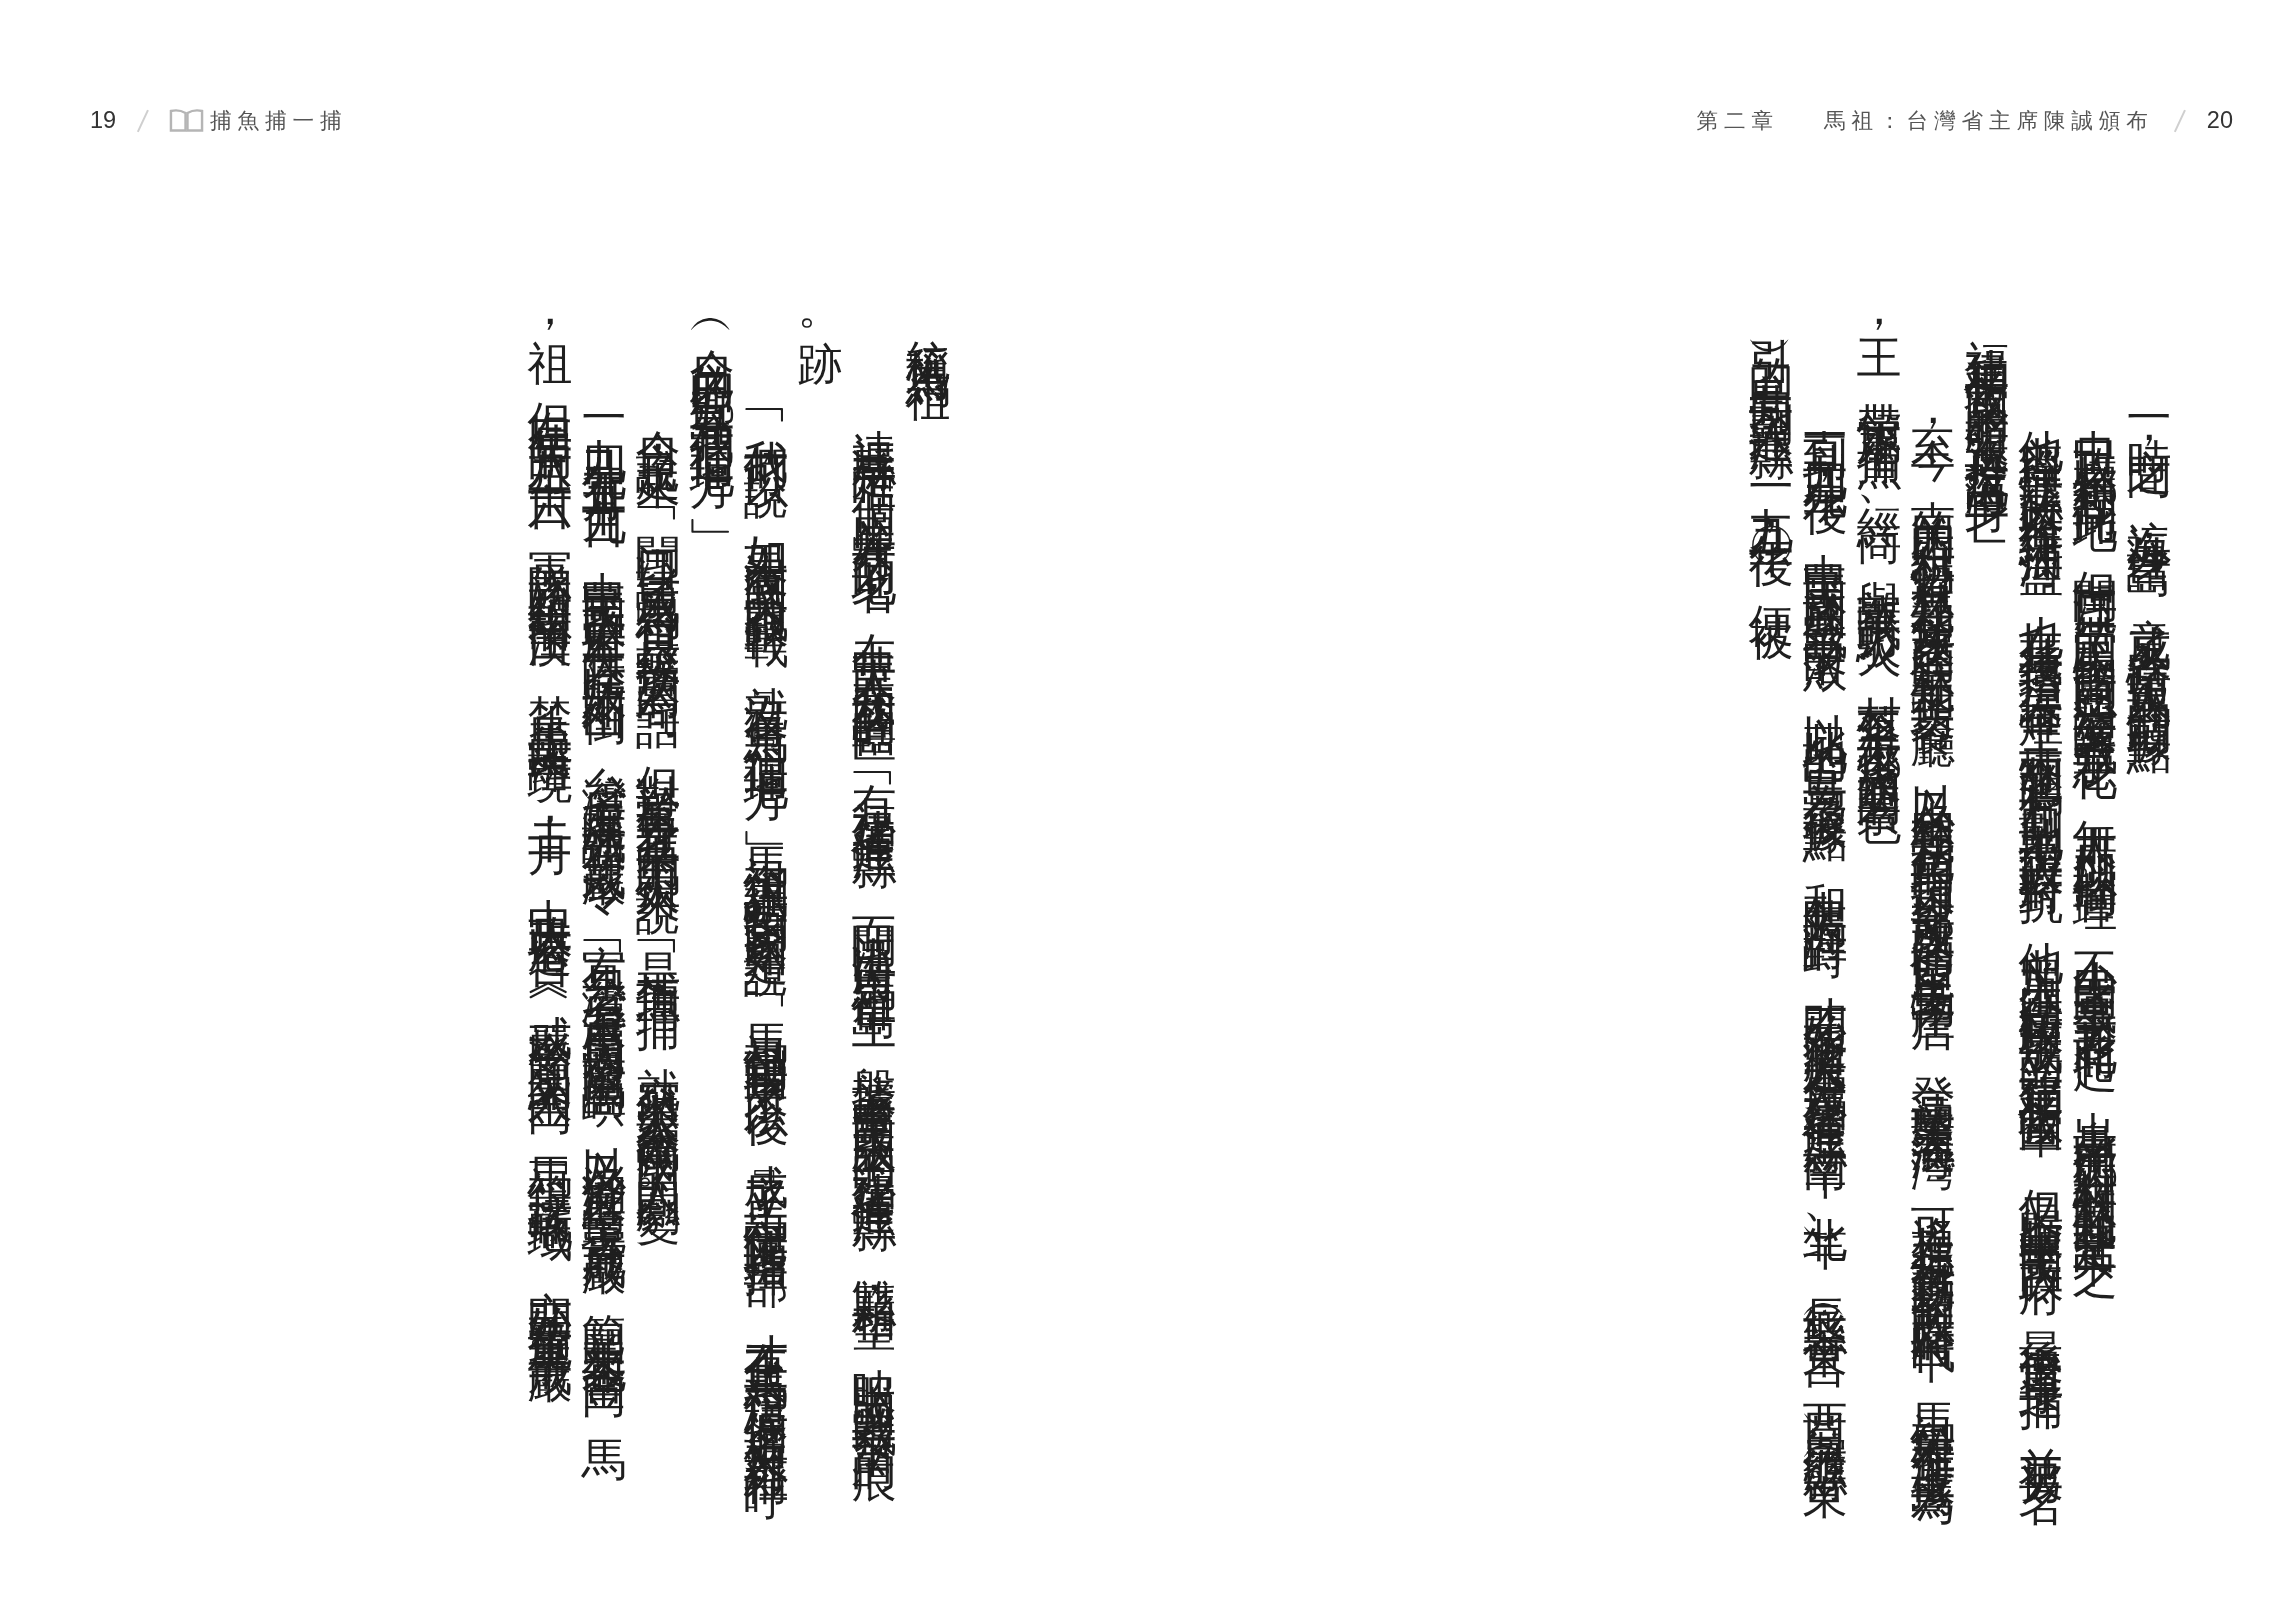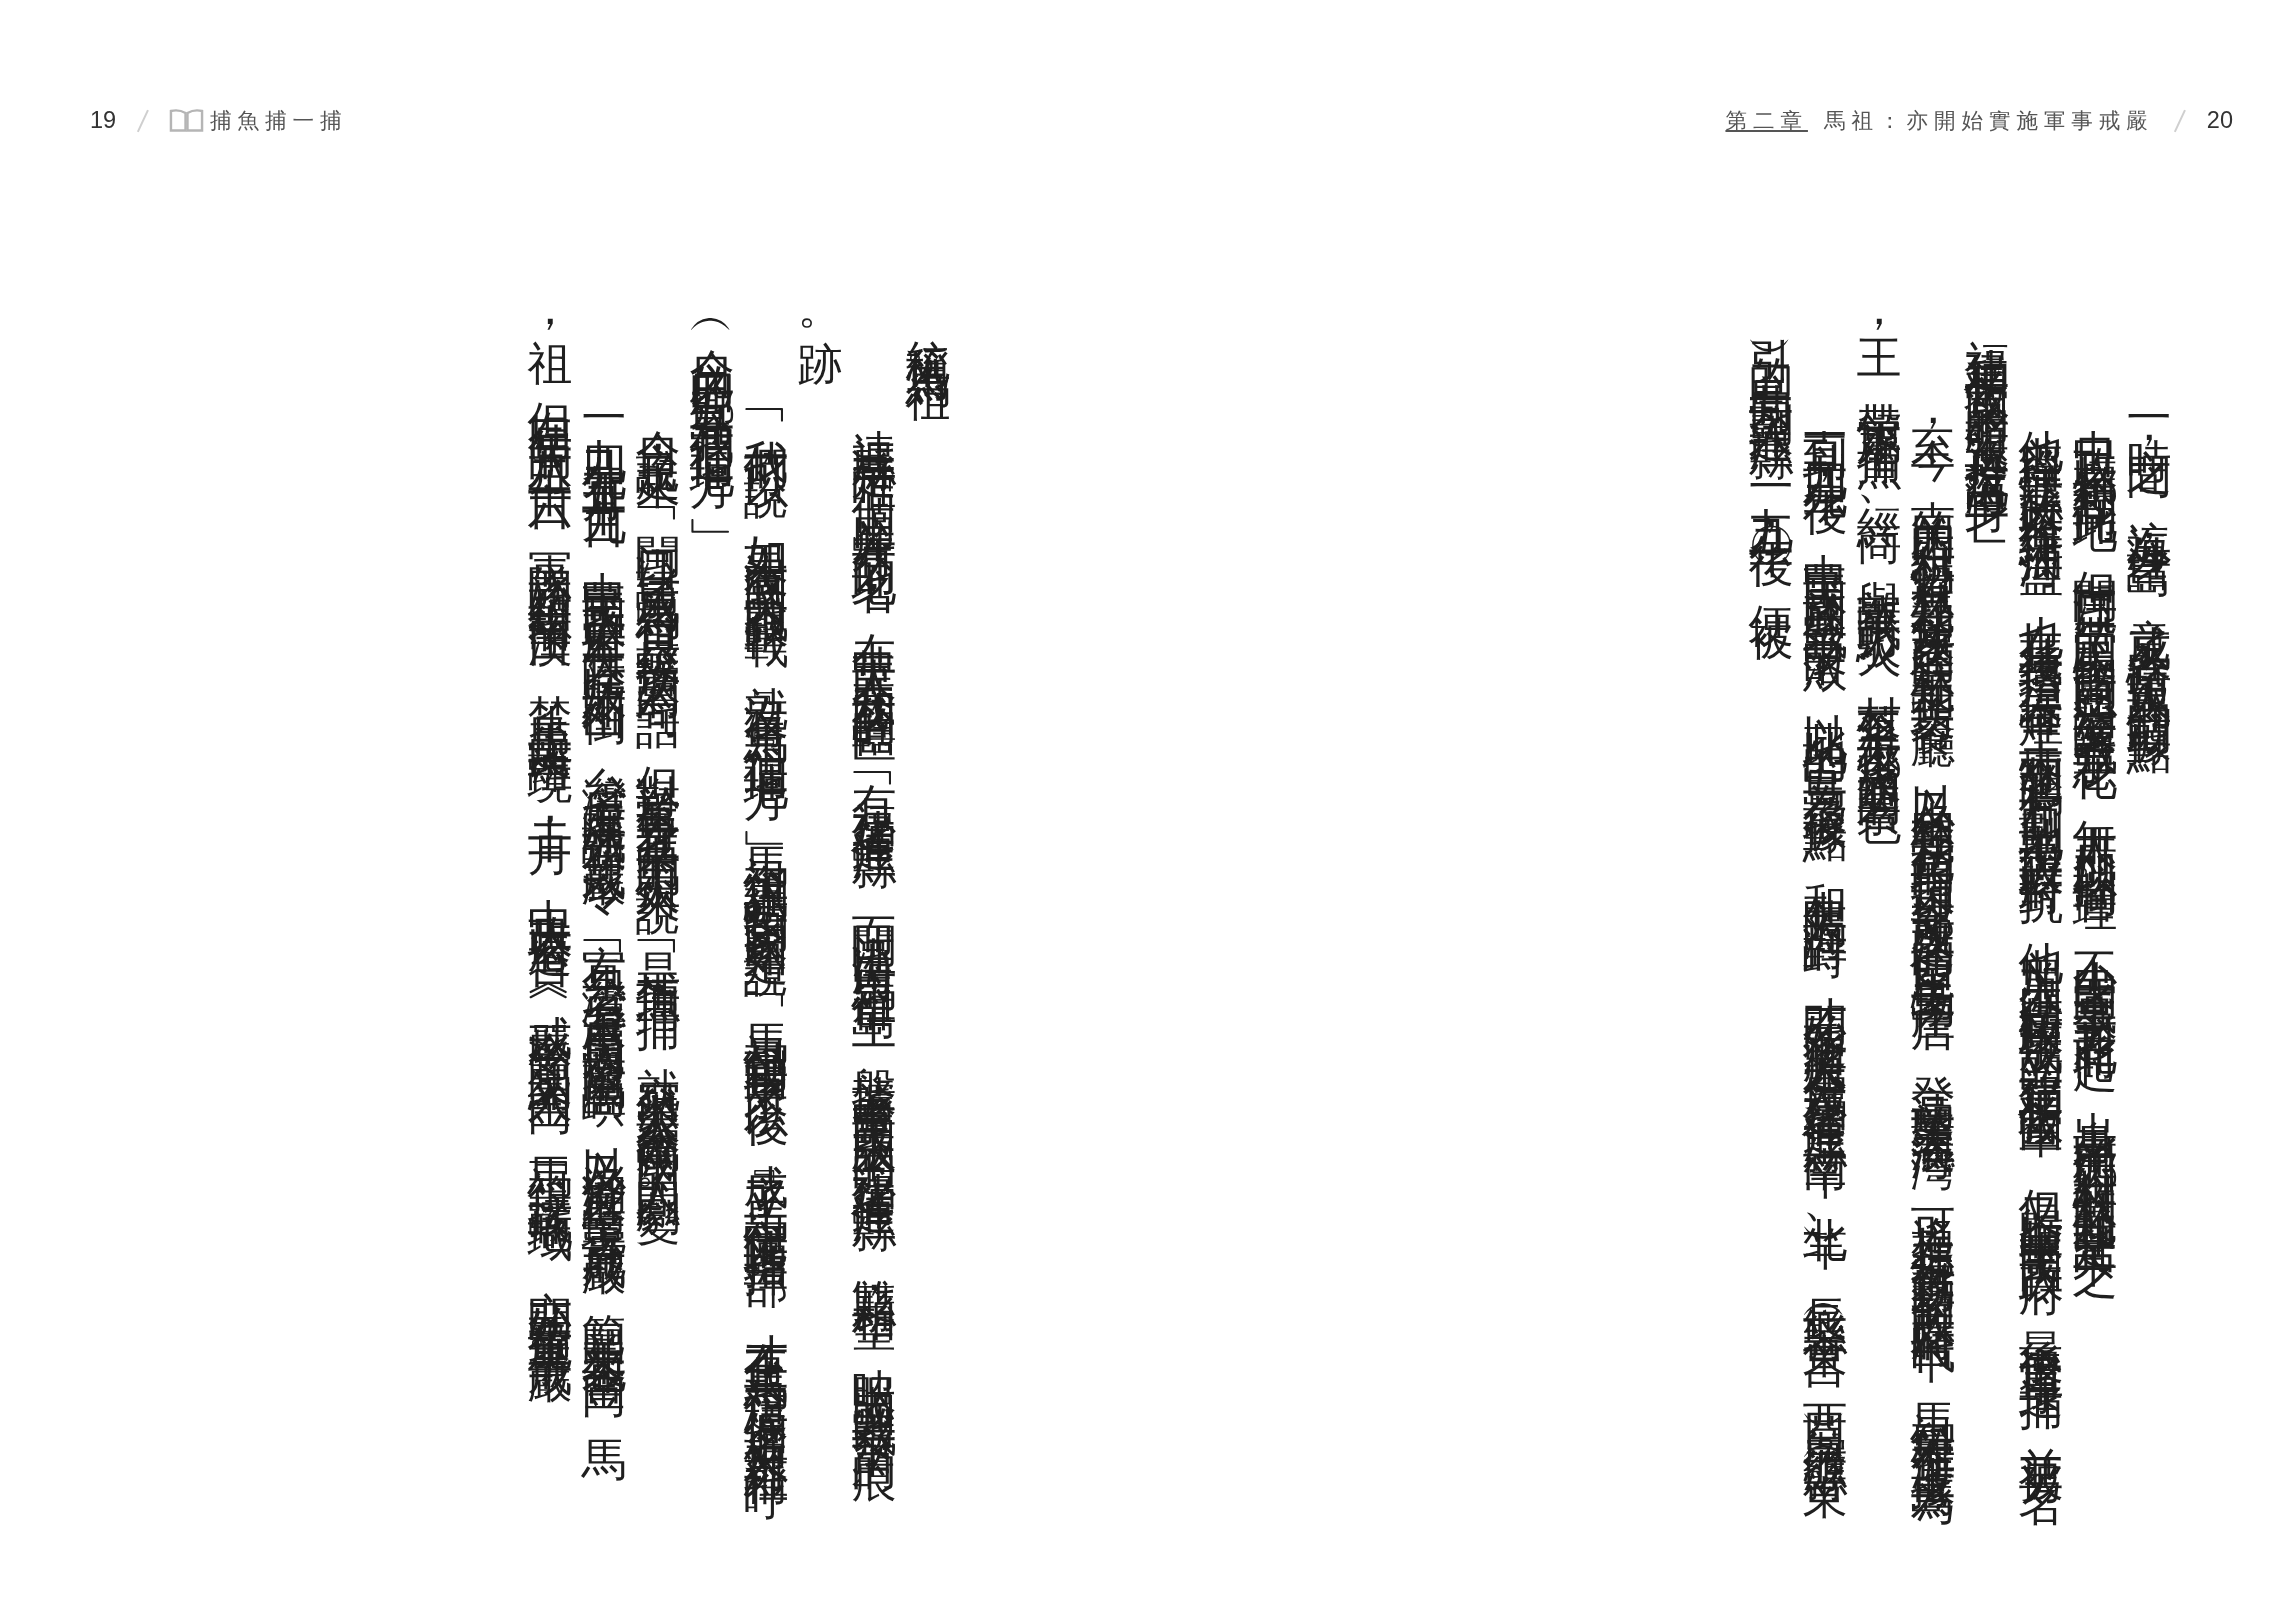--- a/index.html
+++ b/index.html
@@ -26,21 +26,21 @@
       font-family: "Liberation Sans", sans-serif;
       font-size: 23.5px; letter-spacing: 0; color: #333333;
     }
     .header .slash {
       display: inline-block; width: 2px; height: 23.5px;
       background: #cfcfcf; transform: rotate(25deg);
       margin: 0 25.5px;
     }
     .header-left { left: 90px; }
     .header-right { right: 49px; }
-    .header .chapter { margin-right: 16px; text-decoration: underline; }
+    .header .chapter { margin-right: 45px; }
     .book-icon {
       display: inline-block; width: 35px; height: 25.5px; margin-right: 5.9px;
     }
 
     .body-text {
       position: absolute; top: 304px;
       writing-mode: vertical-rl;
       font-family: "DejaVu Serif", serif;
       font-size: 45px;
       line-height: 54px;
@@ -77,21 +77,21 @@
     <p class="indent">連江縣是唯一一個「兩岸共有」的地名：在中華人民共和國的轄區，有「福建省連江縣」，而閩江出海口馬祖群島上，盤據著中華民國版本的「福建省連江縣」，雙縣相望，映照出國共戰爭留下的痕跡。</p>
     <p class="indent">「我們可以說，如果沒有國共內戰跟韓戰，就沒有『馬祖』這個地方。」馬祖資訊網站長劉家國如是說，「馬祖是到國軍來了以後，成立了『馬祖守備區指揮部』，才有正式馬祖這樣一個名稱來對外稱呼（今日的四鄉五島）我們這個地方。」</p>
     <p class="indent">今日說起來，「閩江口諸島成為馬祖」只是輕描淡寫的一句話，但對於當年身在其中的馬祖人來說，是「捕魚捕一捕，就突然與家人分屬兩國」的人間劇變。</p>
     <p class="indent">一九四九年五月十九日，中華民國政府軍在大陸已兵敗如山倒，台灣省主席陳誠頒布《戒嚴令》，宣布「台灣省台灣本島與周邊附屬島嶼、以及澎湖群島全境」實施戒嚴，範圍並未包含金門、馬祖，但在同年的八月二十六日，軍隊開始封鎖南竿澳口，禁止島上居民離境；十二月，中央政府遷台，《戒嚴令》範圍納入金門、馬祖等「接戰地域」，亦開始實施軍事戒嚴。</p>
   </div>
 </div>
 
 <div class="page page-right">
   <div class="header header-right">
     <span class="chapter">第二章</span>
-    <span>馬祖：亦開始實施軍事戒嚴</span>
+    <span>馬祖：台灣省主席陳誠頒布</span>
     <span class="slash"></span>
     <span class="pgnum">20</span>
   </div>
 
   <div class="body-text text-right">
     <p class="indent">一時之間，這海外諸島，竟成了各路情報人馬的活動據點。</p>
     <p class="indent">中日政權都想控制此地，但閩江口一帶的民生物資問題與治安隨著戰爭惡化，無人可加以控制管理。不少民間軍事勢力趁此而起，出身南竿鄉四維村的林義和即是其中之一。</p>
     <p class="indent">他曾經與連江縣政府合作緝捕海盜，也在其後遭指控「侵吞煙土」（未煉制的鴉片）而劃地為王與政府對抗；他曾加入由汪精衛政權成立的「福建和平救國軍」，但又歸順中華民國政府，最後遭日軍逮捕，並被另一名福建和平救國軍的將領張逸舟投沉海中身亡。</p>
     <p class="indent">至今，南竿的四維村仍留有林義和住家改建的「林義和工坊」餐廳，以及由林義和當年的指揮司令部所改建的「西尾半島物產店」，登高遠望芙蓉澳海灣，可遙想在那複雜動盪的無政府時代中，馬祖梟雄在海上據島為王，帶領屬下捕魚、經商、與敵軍武力駁火，村落至半夜都燈火通明的景色。</p>
     <p class="indent">直到一九四九年後，中華民國於國共戰爭中落敗，以此地的「五島」為最後據點，和中共隔海對峙，才開始逐漸將原本分屬福建省連江縣（南竿、北竿）、長樂縣（東莒、西莒）與羅源縣（東引）的三島共同劃入連江縣，一九五〇年後，便被</p>

